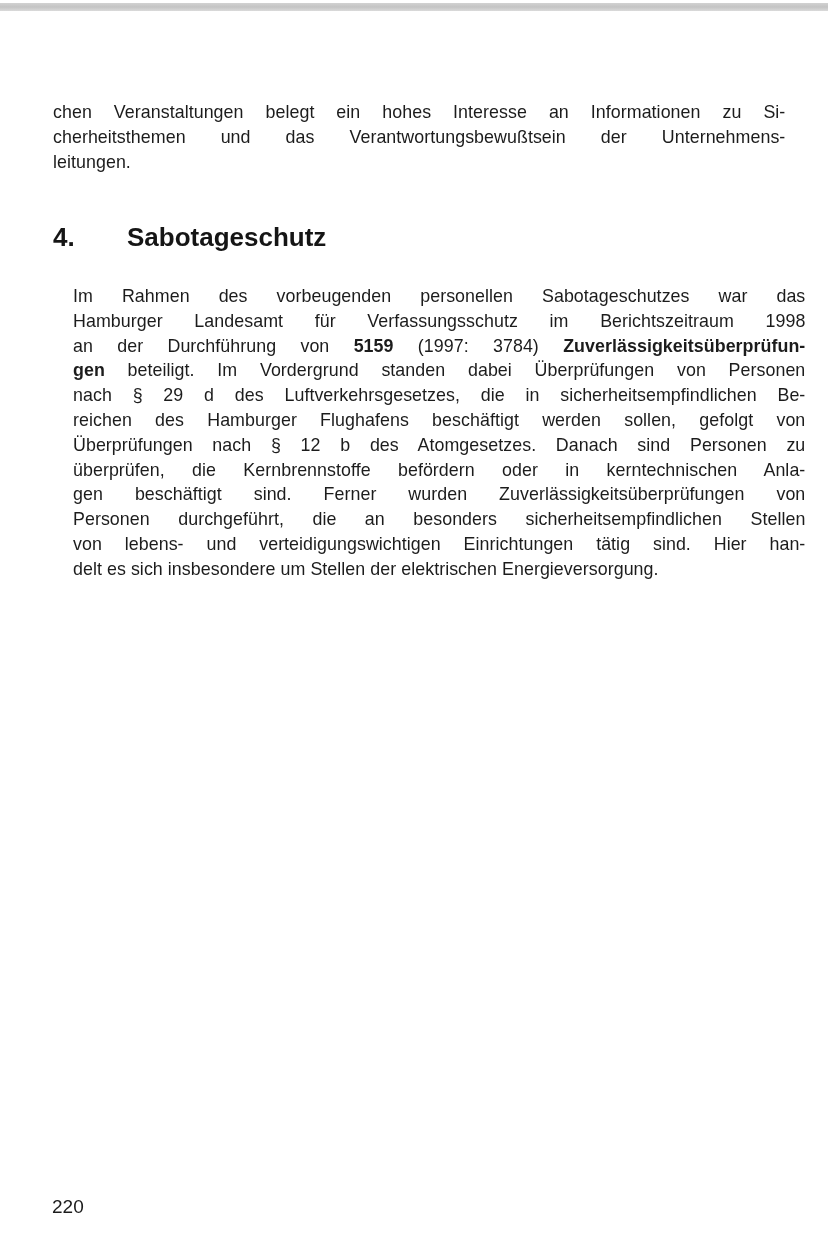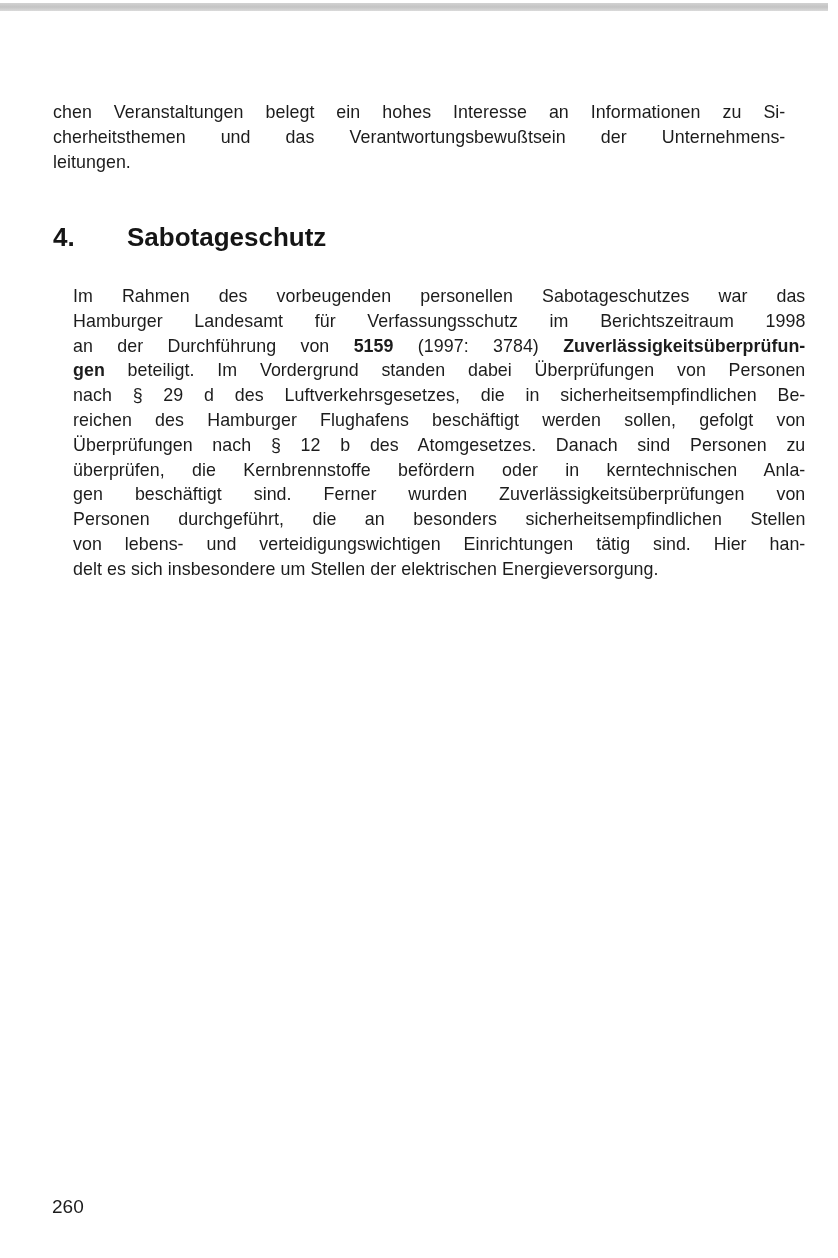--- a/index.html
+++ b/index.html
@@ -109,13 +109,13 @@
     <span class="line">reichen des Hamburger Flughafens beschäftigt werden sollen, gefolgt von</span>
     <span class="line">Überprüfungen nach § 12 b des Atomgesetzes. Danach sind Personen zu</span>
     <span class="line">überprüfen, die Kernbrennstoffe befördern oder in kerntechnischen Anla-</span>
     <span class="line">gen beschäftigt sind. Ferner wurden Zuverlässigkeitsüberprüfungen von</span>
     <span class="line">Personen durchgeführt, die an besonders sicherheitsempfindlichen Stellen</span>
     <span class="line">von lebens- und verteidigungswichtigen Einrichtungen tätig sind. Hier han-</span>
     <span class="line last">delt es sich insbesondere um Stellen der elektrischen Energieversorgung.</span>
   </p>
 </div>
 
-<div class="page-number">260</div>
+<div class="page-number">220</div>
 
 </body></html>

